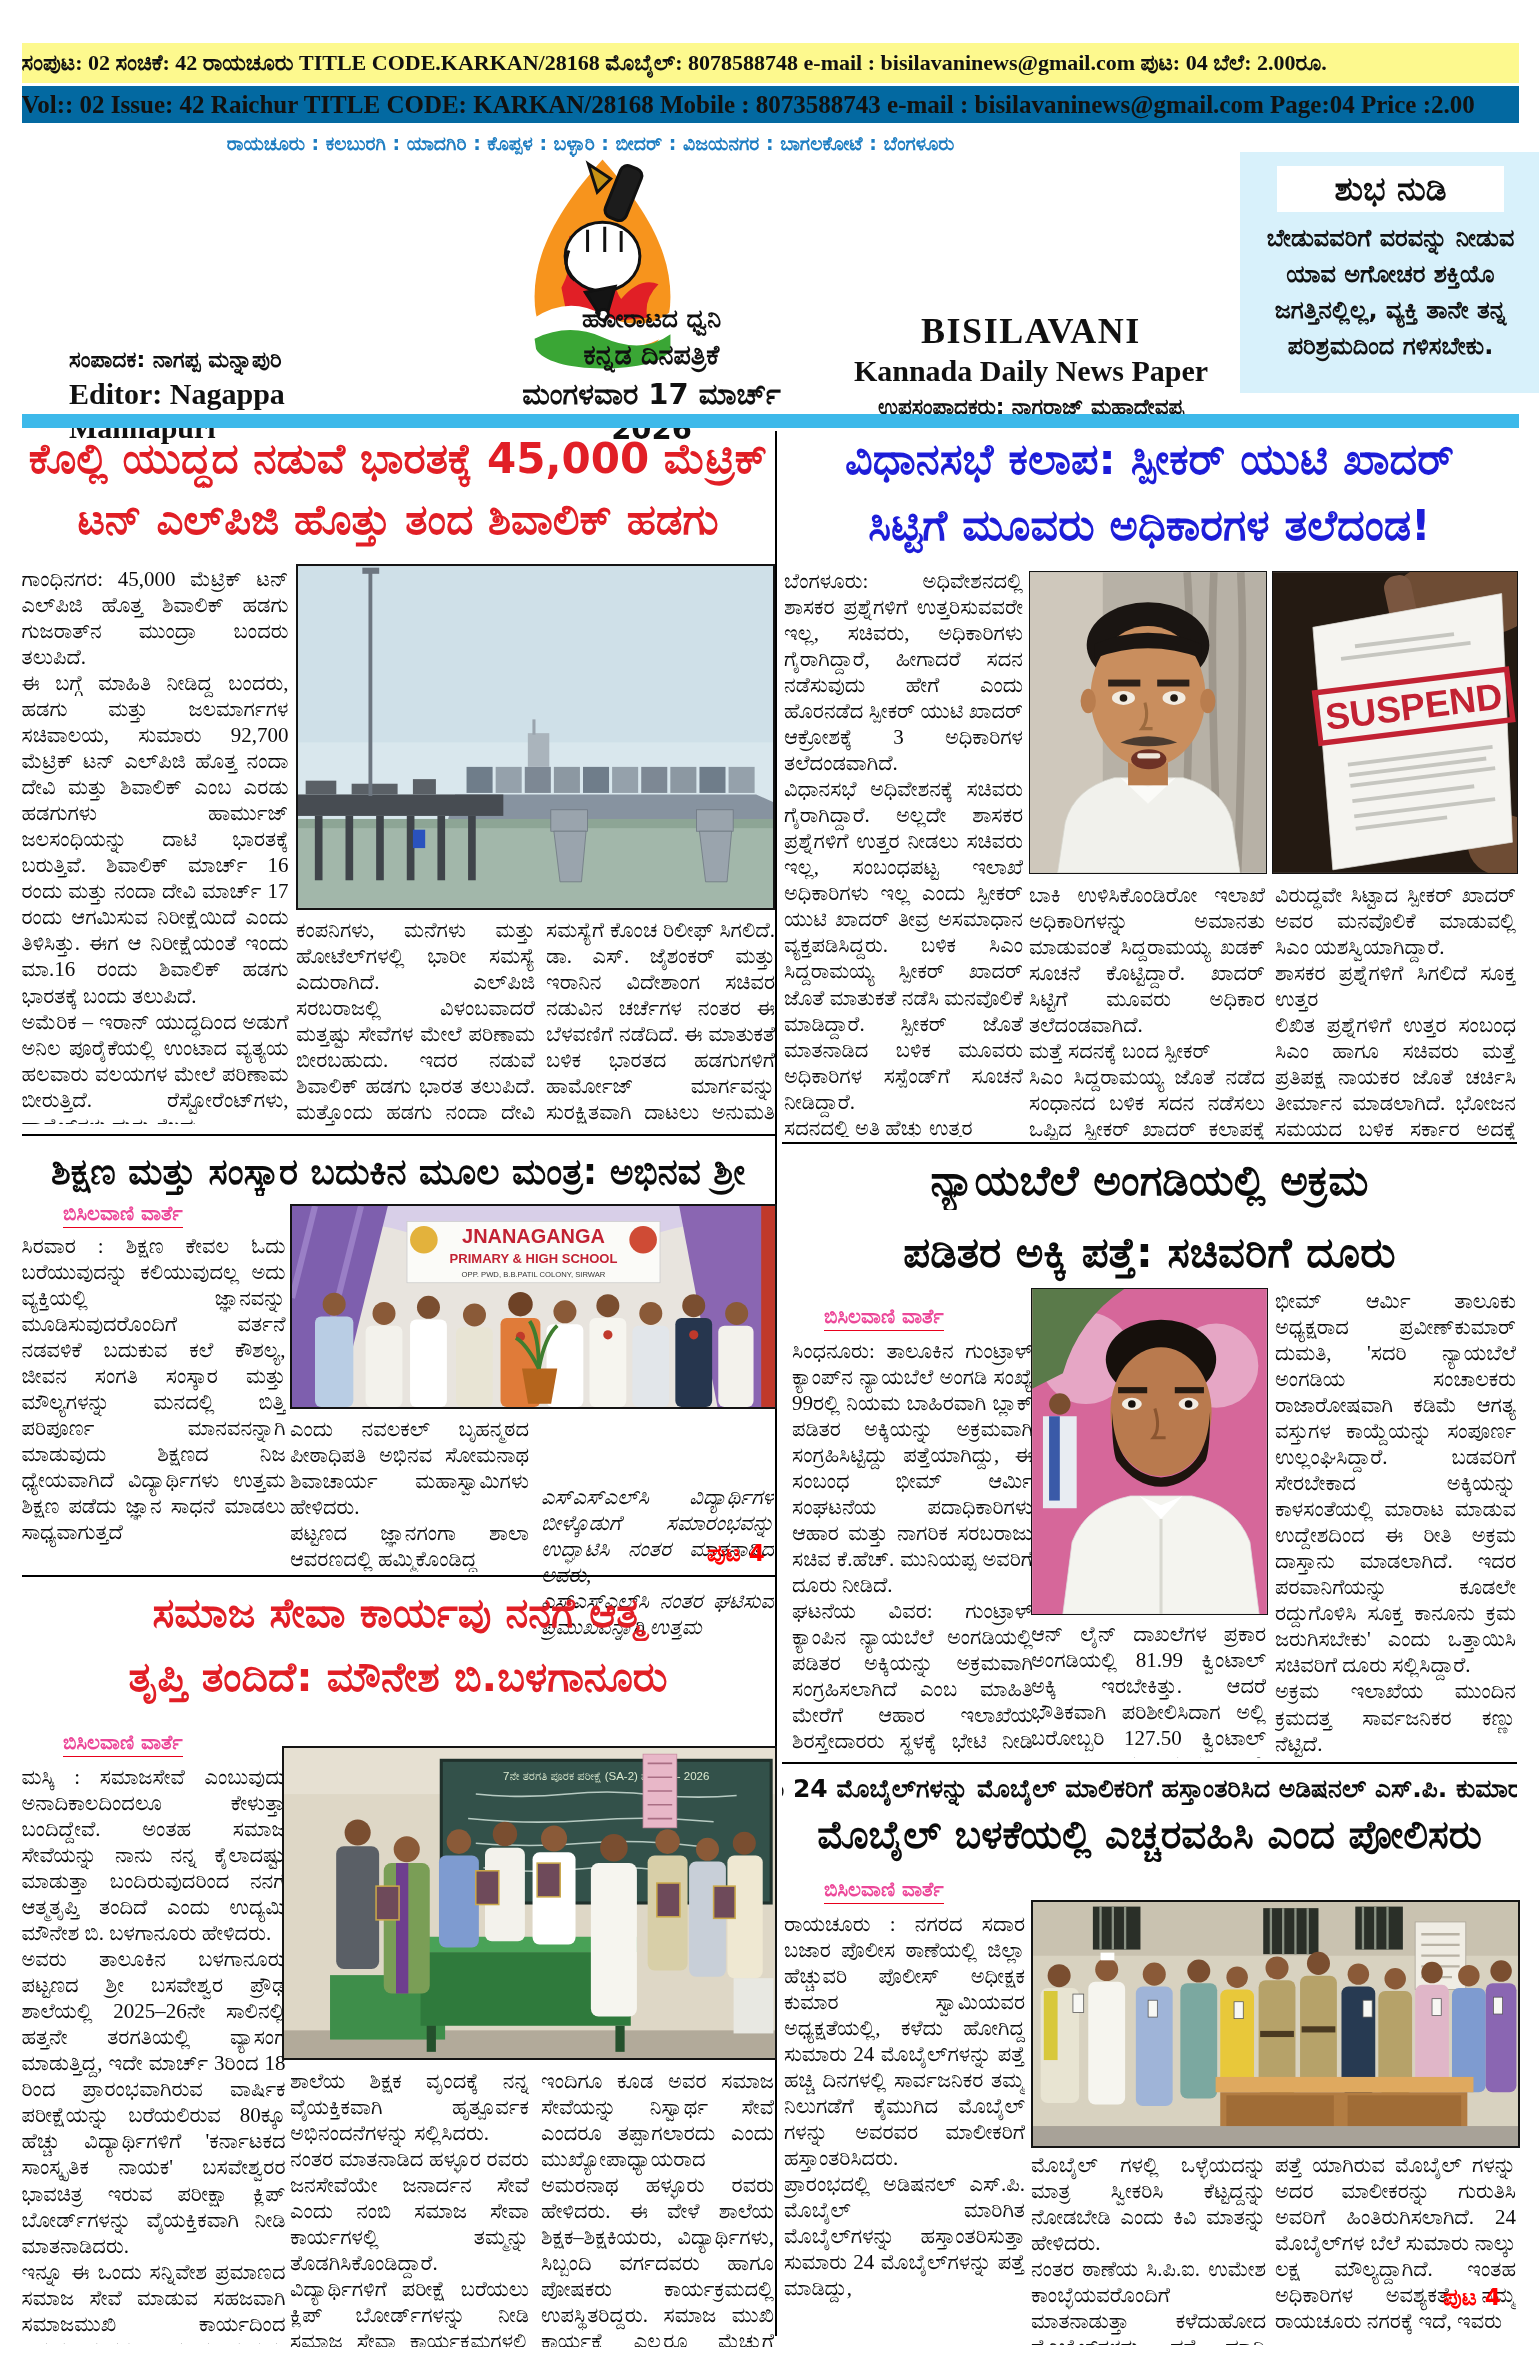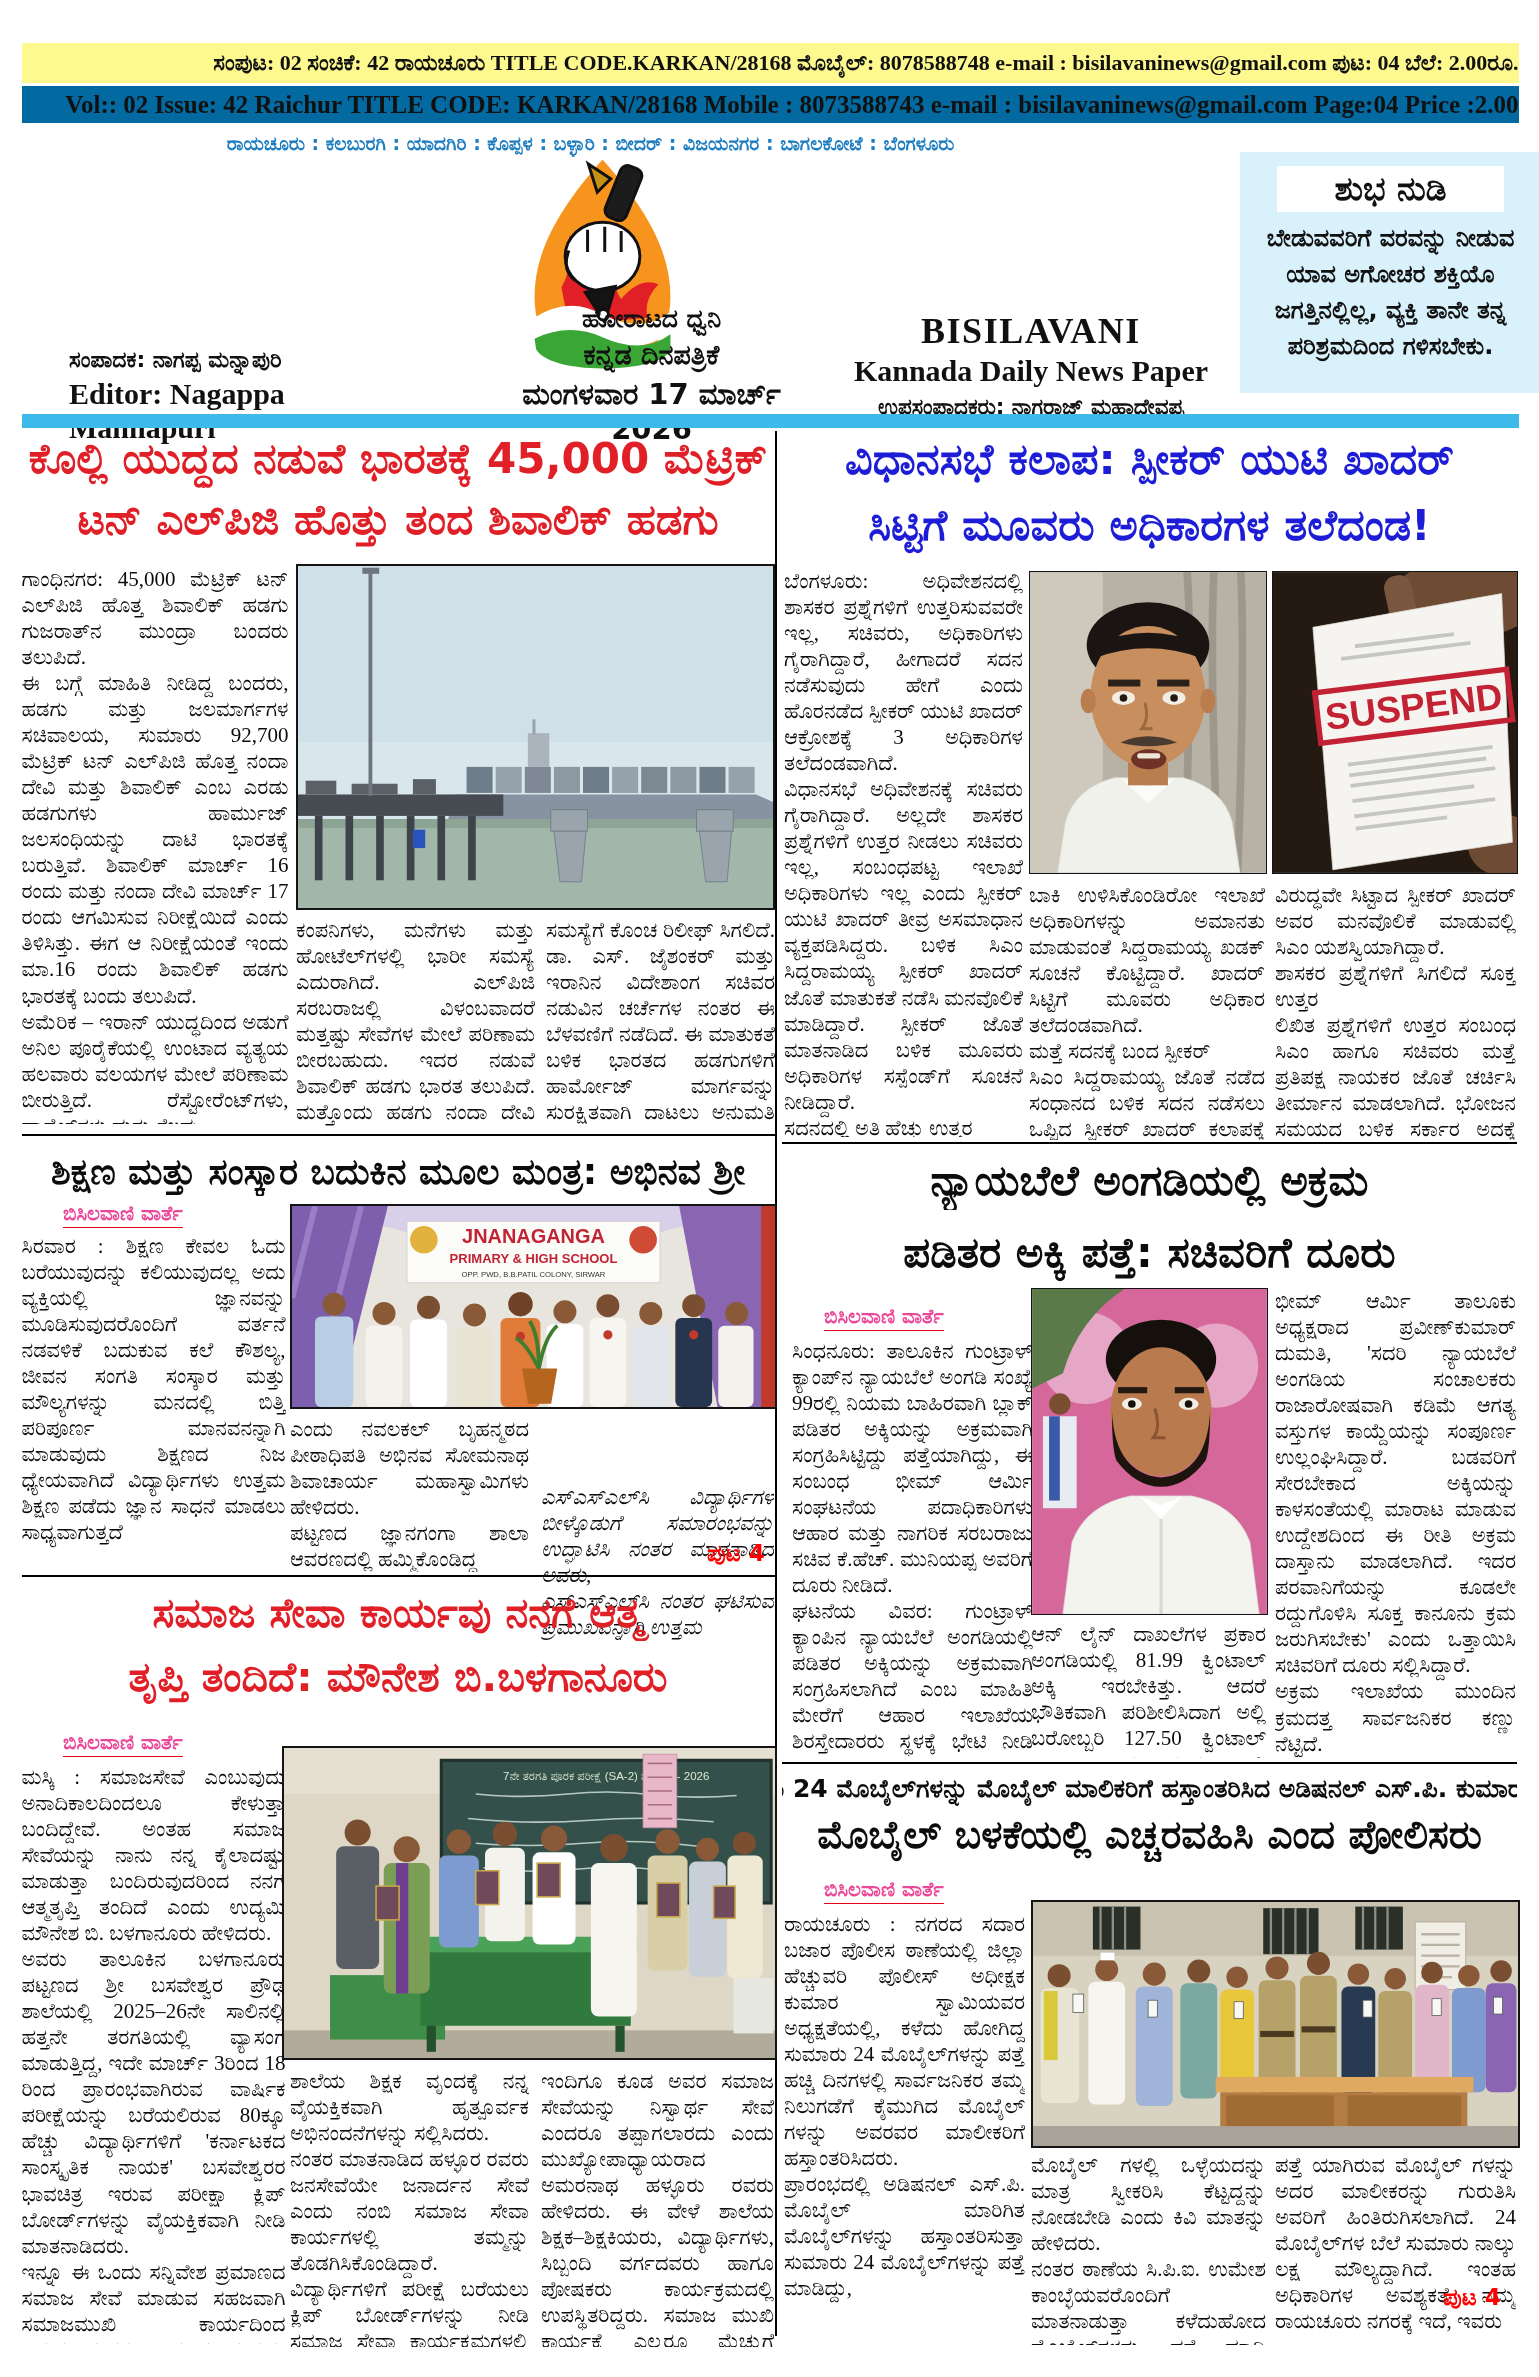--- a/index.html
+++ b/index.html
@@ -1,19 +1,19 @@
 <!DOCTYPE html>
 <html style="font-size:12.3px"><head>
 <meta charset="utf-8">
 <style>
   html,body{margin:0;padding:0;background:#888;}
   .page{position:relative;width:1540px;height:2377px;background:#ffffff;overflow:hidden;
         font-family:"Liberation Serif","DejaVu Serif",serif;color:#111;}
   .abs{position:absolute;}
-  .bar{display:flex;align-items:center;justify-content:flex-end;font-weight:bold;white-space:nowrap;overflow:hidden;}
+  .bar{display:flex;align-items:center;justify-content:flex-start;font-weight:bold;white-space:nowrap;overflow:hidden;}
   .hl{font-family:"DejaVu Sans","Liberation Sans",sans-serif;font-weight:bold;
       display:flex;align-items:center;justify-content:center;white-space:nowrap;overflow:hidden;line-height:1.05;}
   .col{font-size:21px;line-height:1.24;text-align:justify;white-space:pre-line;overflow:hidden;color:#0c0c0c;}
   .dateline{color:#ec4899;font-weight:bold;font-size:20px;font-family:"DejaVu Sans",sans-serif;
             border-bottom:1.5px solid #e8001c;padding-bottom:1.5px;display:inline-block;margin-left:37px;}
   .rule{background:#000;}
   .photo{border:2.3px solid #141414;overflow:hidden;background:#ccc;}
   .more{color:#ff0000;font-weight:bold;font-size:23px;font-family:"DejaVu Sans",sans-serif;}
   .masthead-word{font-family:"DejaVu Sans",sans-serif;font-weight:bold;color:#e11f26;font-size:157px;line-height:0.9;}
   svg text{font-family:"Liberation Sans",sans-serif;}

